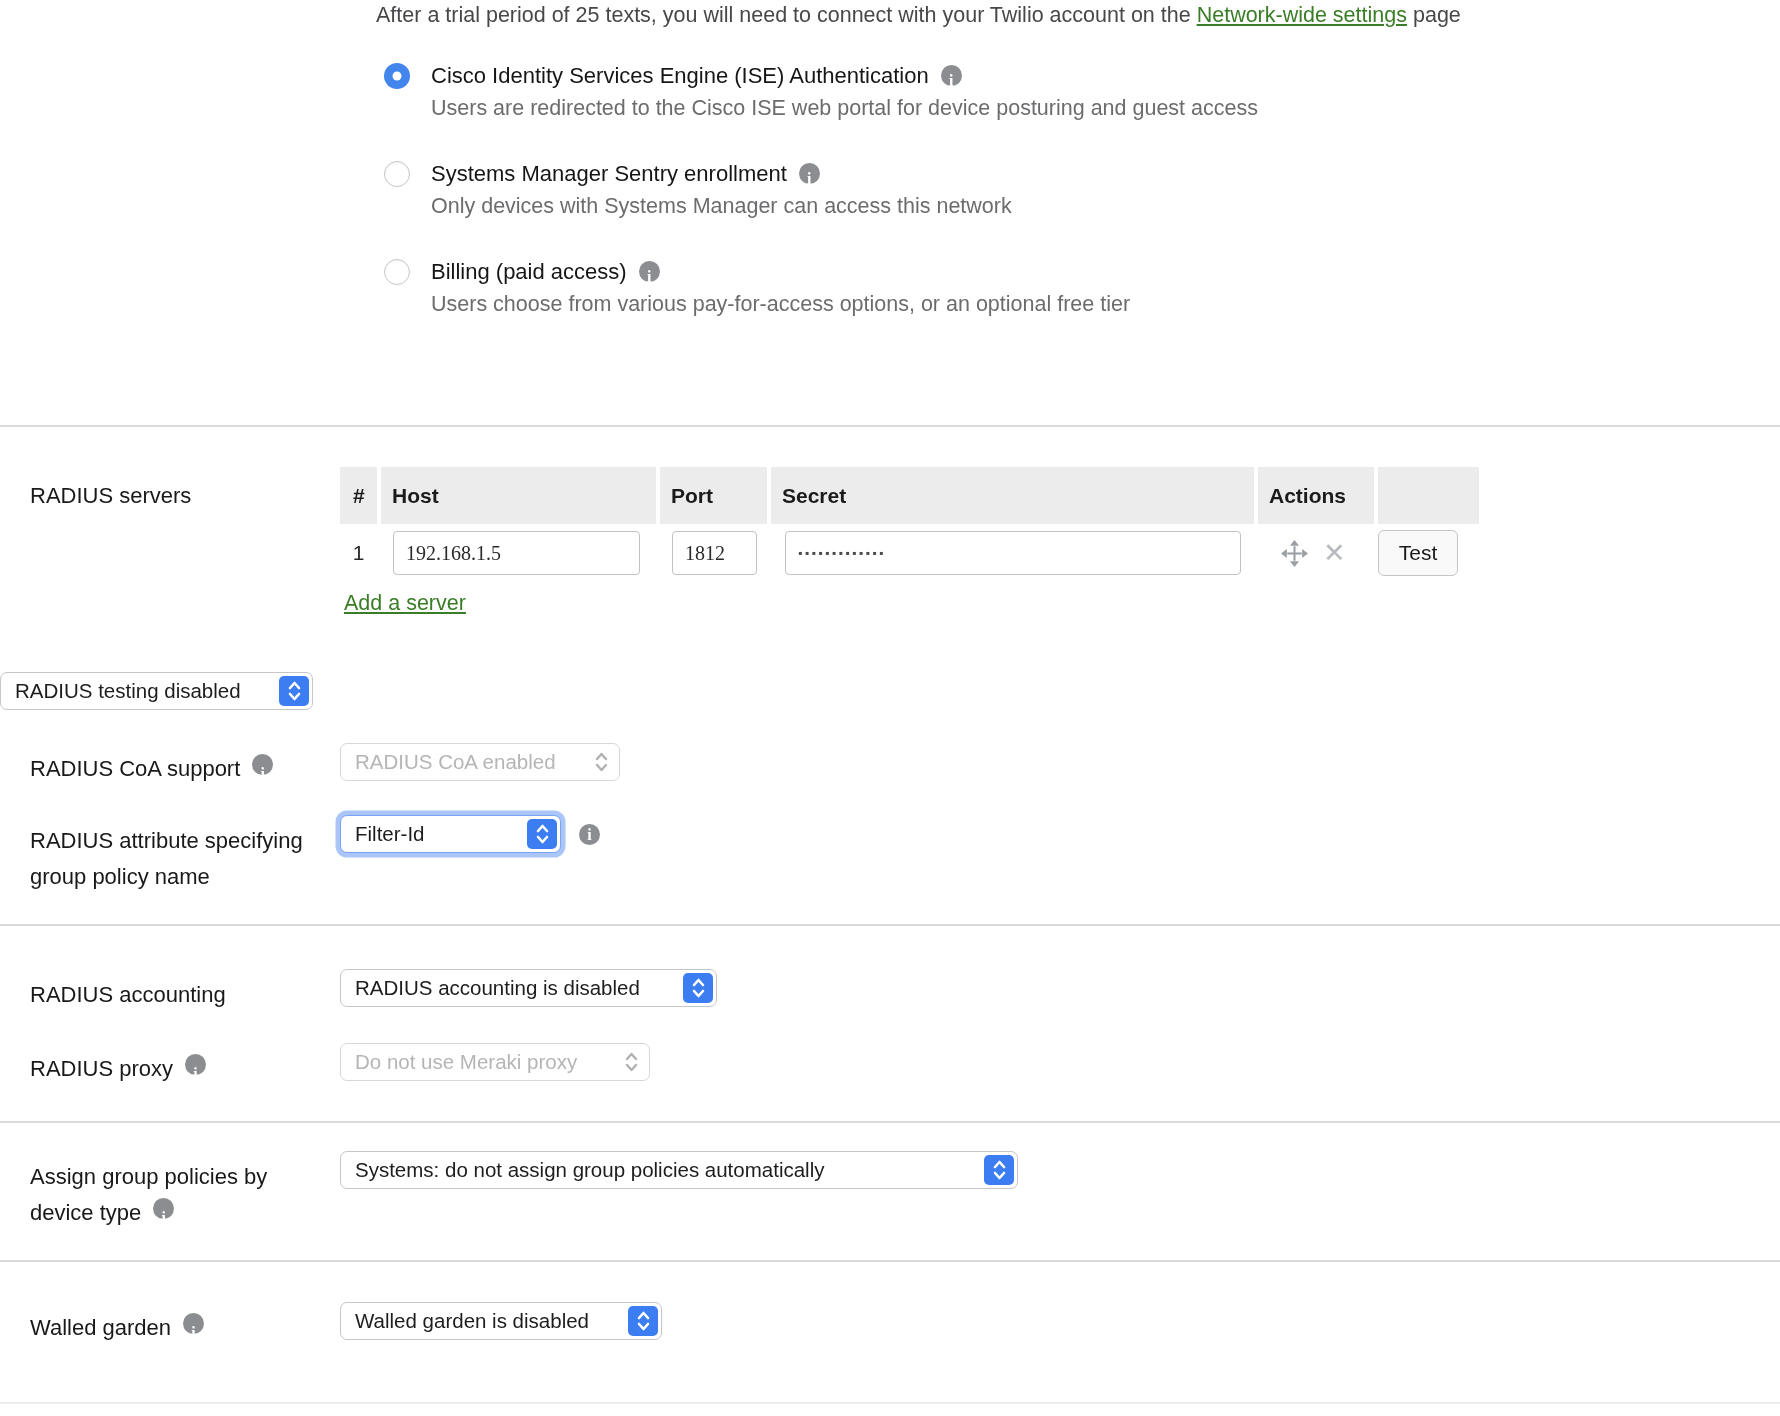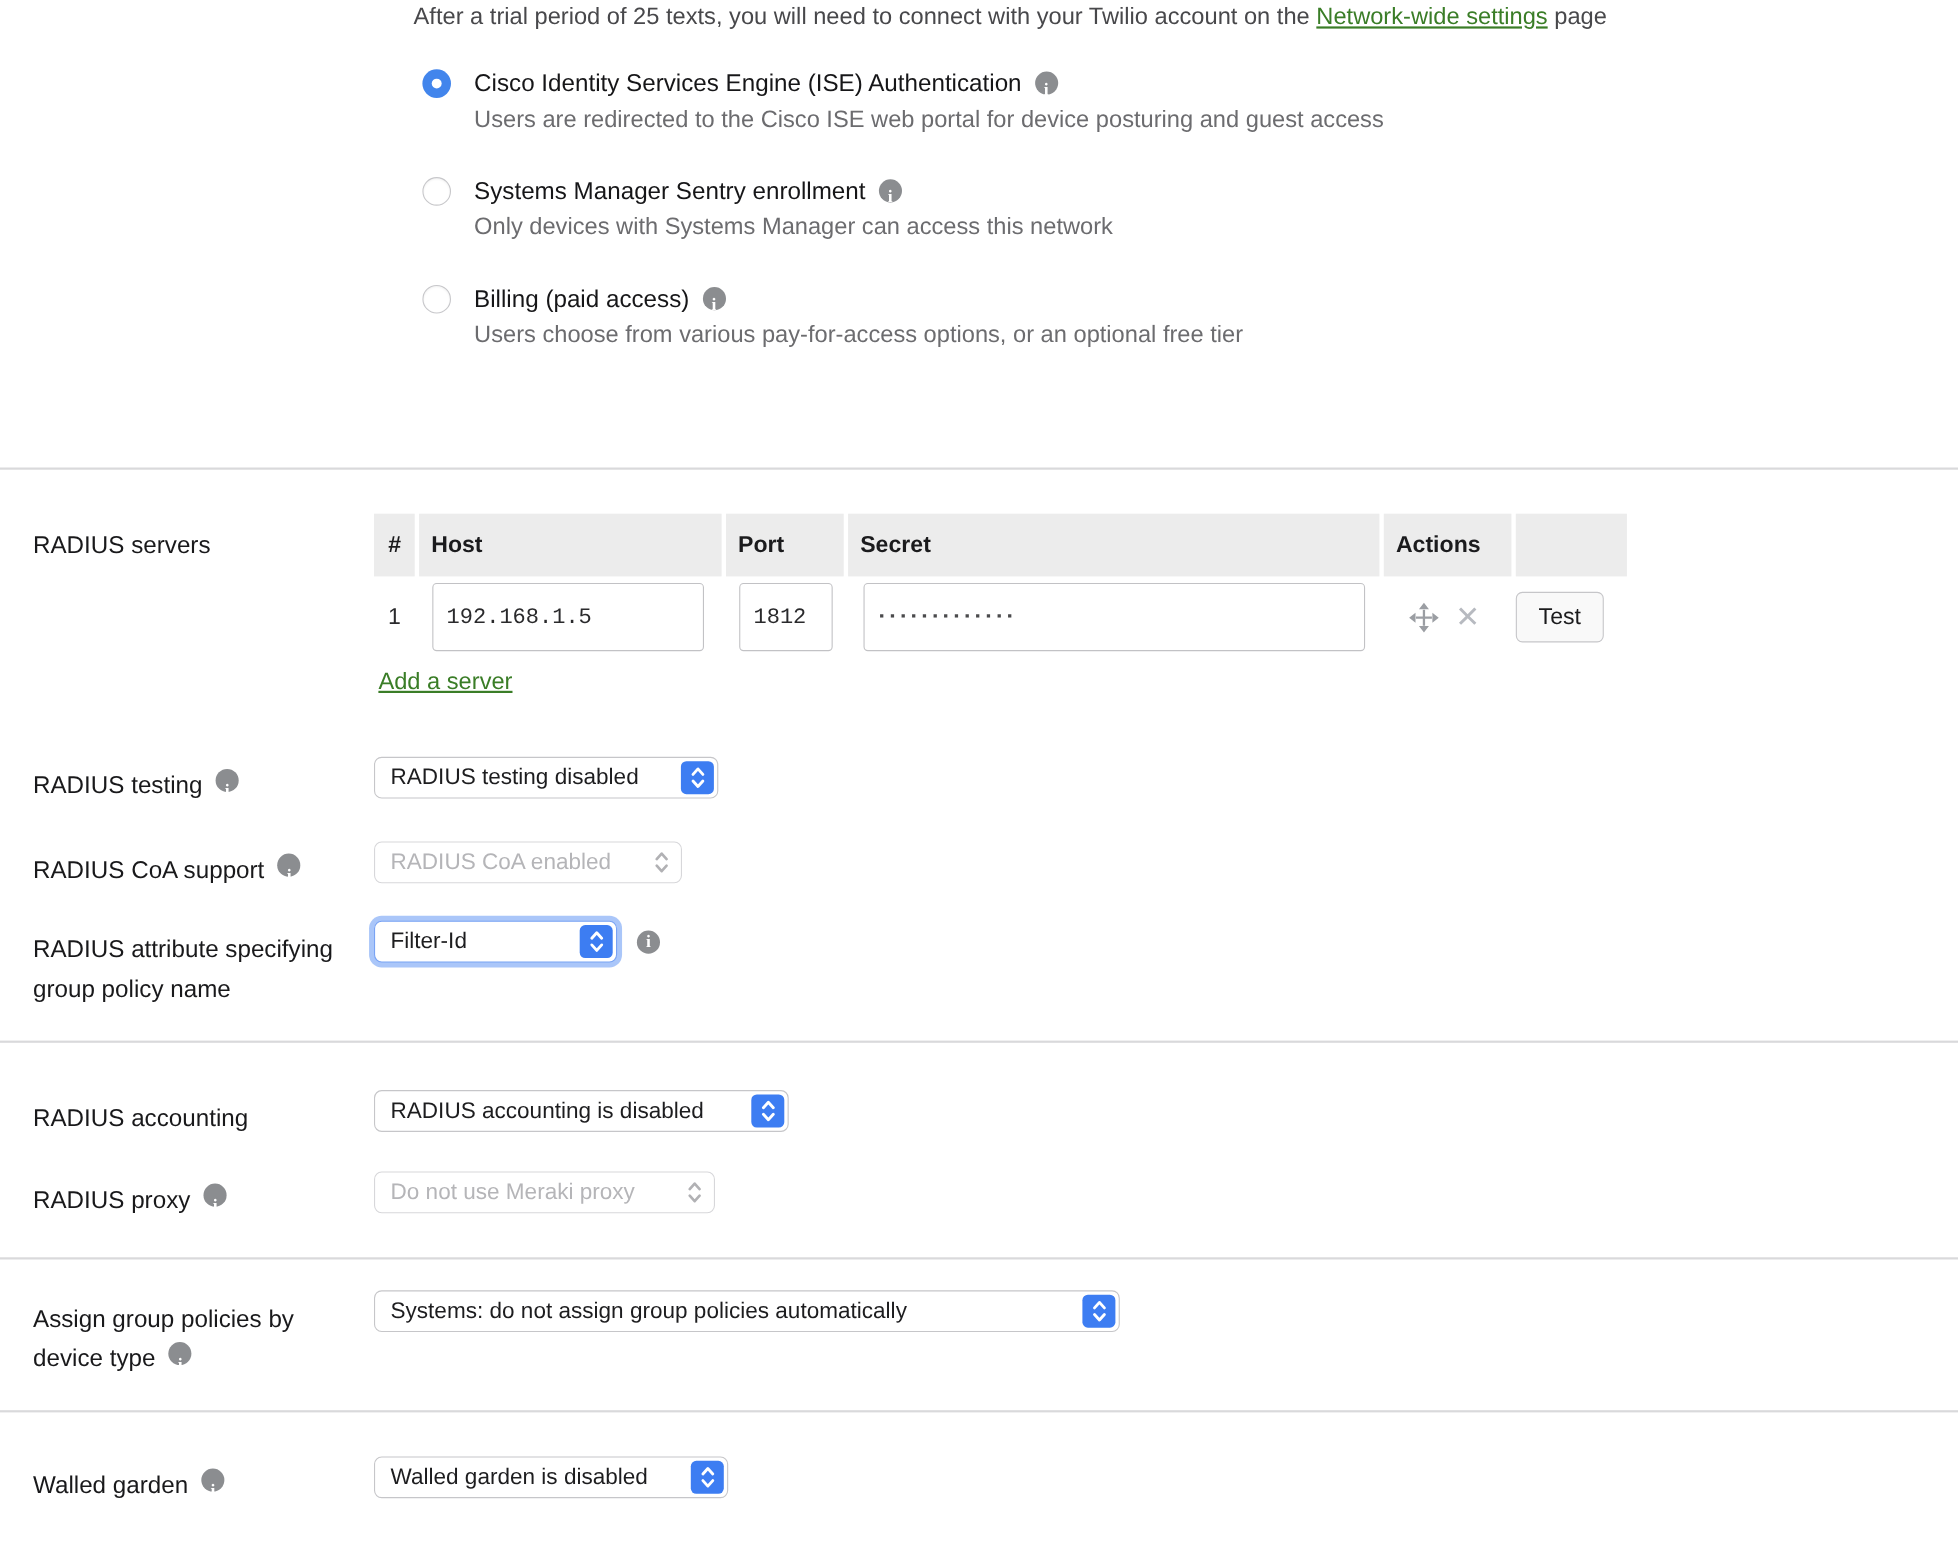--- a/index.html
+++ b/index.html
@@ -73,23 +73,23 @@
   .c-num{width:37px;padding-left:13px;}
   .c-host{width:275px;}
   .c-port{width:107px;}
   .c-secret{width:483px;}
   .c-actions{width:116px;}
   .c-extra{width:101px;}
   .srv-row{display:flex;gap:4px;margin-top:6px;align-items:center;}
   .rc{flex:none;box-sizing:border-box;}
   .row-num{width:37px;text-align:center;font-size:21px;color:#2a2a2c;}
   .cell-input{
-    height:62px;border:1.5px solid #c2c2c5;border-radius:4px;font-size:20px;color:#2a2a2c;
+    height:44px;border:1.5px solid #c2c2c5;border-radius:4px;font-size:20px;color:#2a2a2c;
     padding:0 12px;box-sizing:border-box;background:#fff;outline:none;
-    font-family:Liberation Mono, monospace;
+    font-family:Liberation Serif, serif;
   }
   .in-host{width:247px;margin-left:12px;}
   .in-port{width:85px;margin-left:12px;}
   .in-secret{
     width:456px;margin-left:14px;font-size:12px;letter-spacing:2.5px;color:#4a4a4c;font-weight:bold;
   }
   .actions-cell{width:116px;display:flex;align-items:center;gap:14px;padding-left:22px;}
   .move-icon{width:29px;height:29px;display:inline-block;}
   .x-icon{color:#b7bac0;font-size:27px;line-height:29px;cursor:pointer;}
   .x-icon::after{content:'\2715';}
@@ -204,23 +204,20 @@
         </div>
         <div class="rc">
           <button class="test-btn">Test</button>
         </div>
       </div>
       <a href="#" class="add-link">Add a server</a>
     </div>
   </div>
 
   <div class="setting mt-srv-testing">
-    <div class="lbl">
-      <span>RADIUS testing</span><span class="info"></span>
-    </div>
     <div class="sel-wrap">
       <div class="sel w-testing">
         <span>RADIUS testing disabled</span>
         <span class="stepper">
           <svg width="15" height="22" viewBox="0 0 15 22">
             <polyline points="3,8 7.5,3 12,8" fill="none" stroke="#fff" stroke-width="2.6" stroke-linecap="round" stroke-linejoin="round"></polyline>
             <polyline points="3,14 7.5,19 12,14" fill="none" stroke="#fff" stroke-width="2.6" stroke-linecap="round" stroke-linejoin="round"></polyline>
           </svg>
         </span>
       </div>

